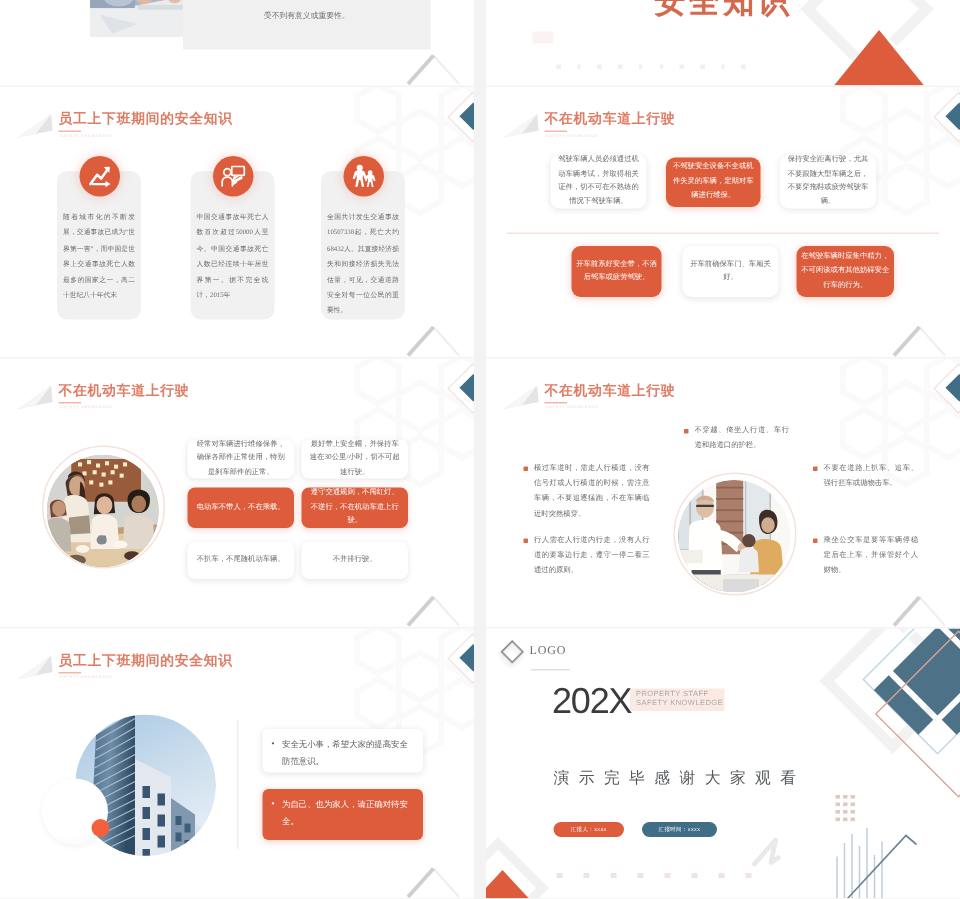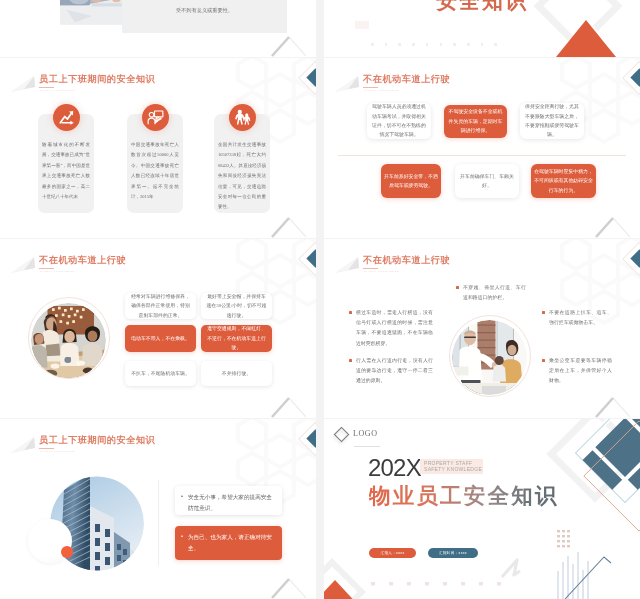--- a/index.html
+++ b/index.html
@@ -690,18 +690,18 @@
     <div class="ed-logo">
       <span class="dia"></span>
       <span class="lt">LOGO</span>
     </div>
     <div class="ed-logo-rule"></div>
     <div class="ed-year">202X</div>
     <div class="ed-eyebrow">
       <div>PROPERTY STAFF</div>
       <div>SAFETY KNOWLEDGE</div>
     </div>
-    <div class="ed-main">物业员工安全知识</div>
+    <div class="ed-sub">演示完毕感谢大家观看</div>
     <div class="ed-pill a">汇报人：xxxx</div>
     <div class="ed-pill b">汇报时间：xxxx</div>
   </div>
 
 </div>
 
 </body></html>

